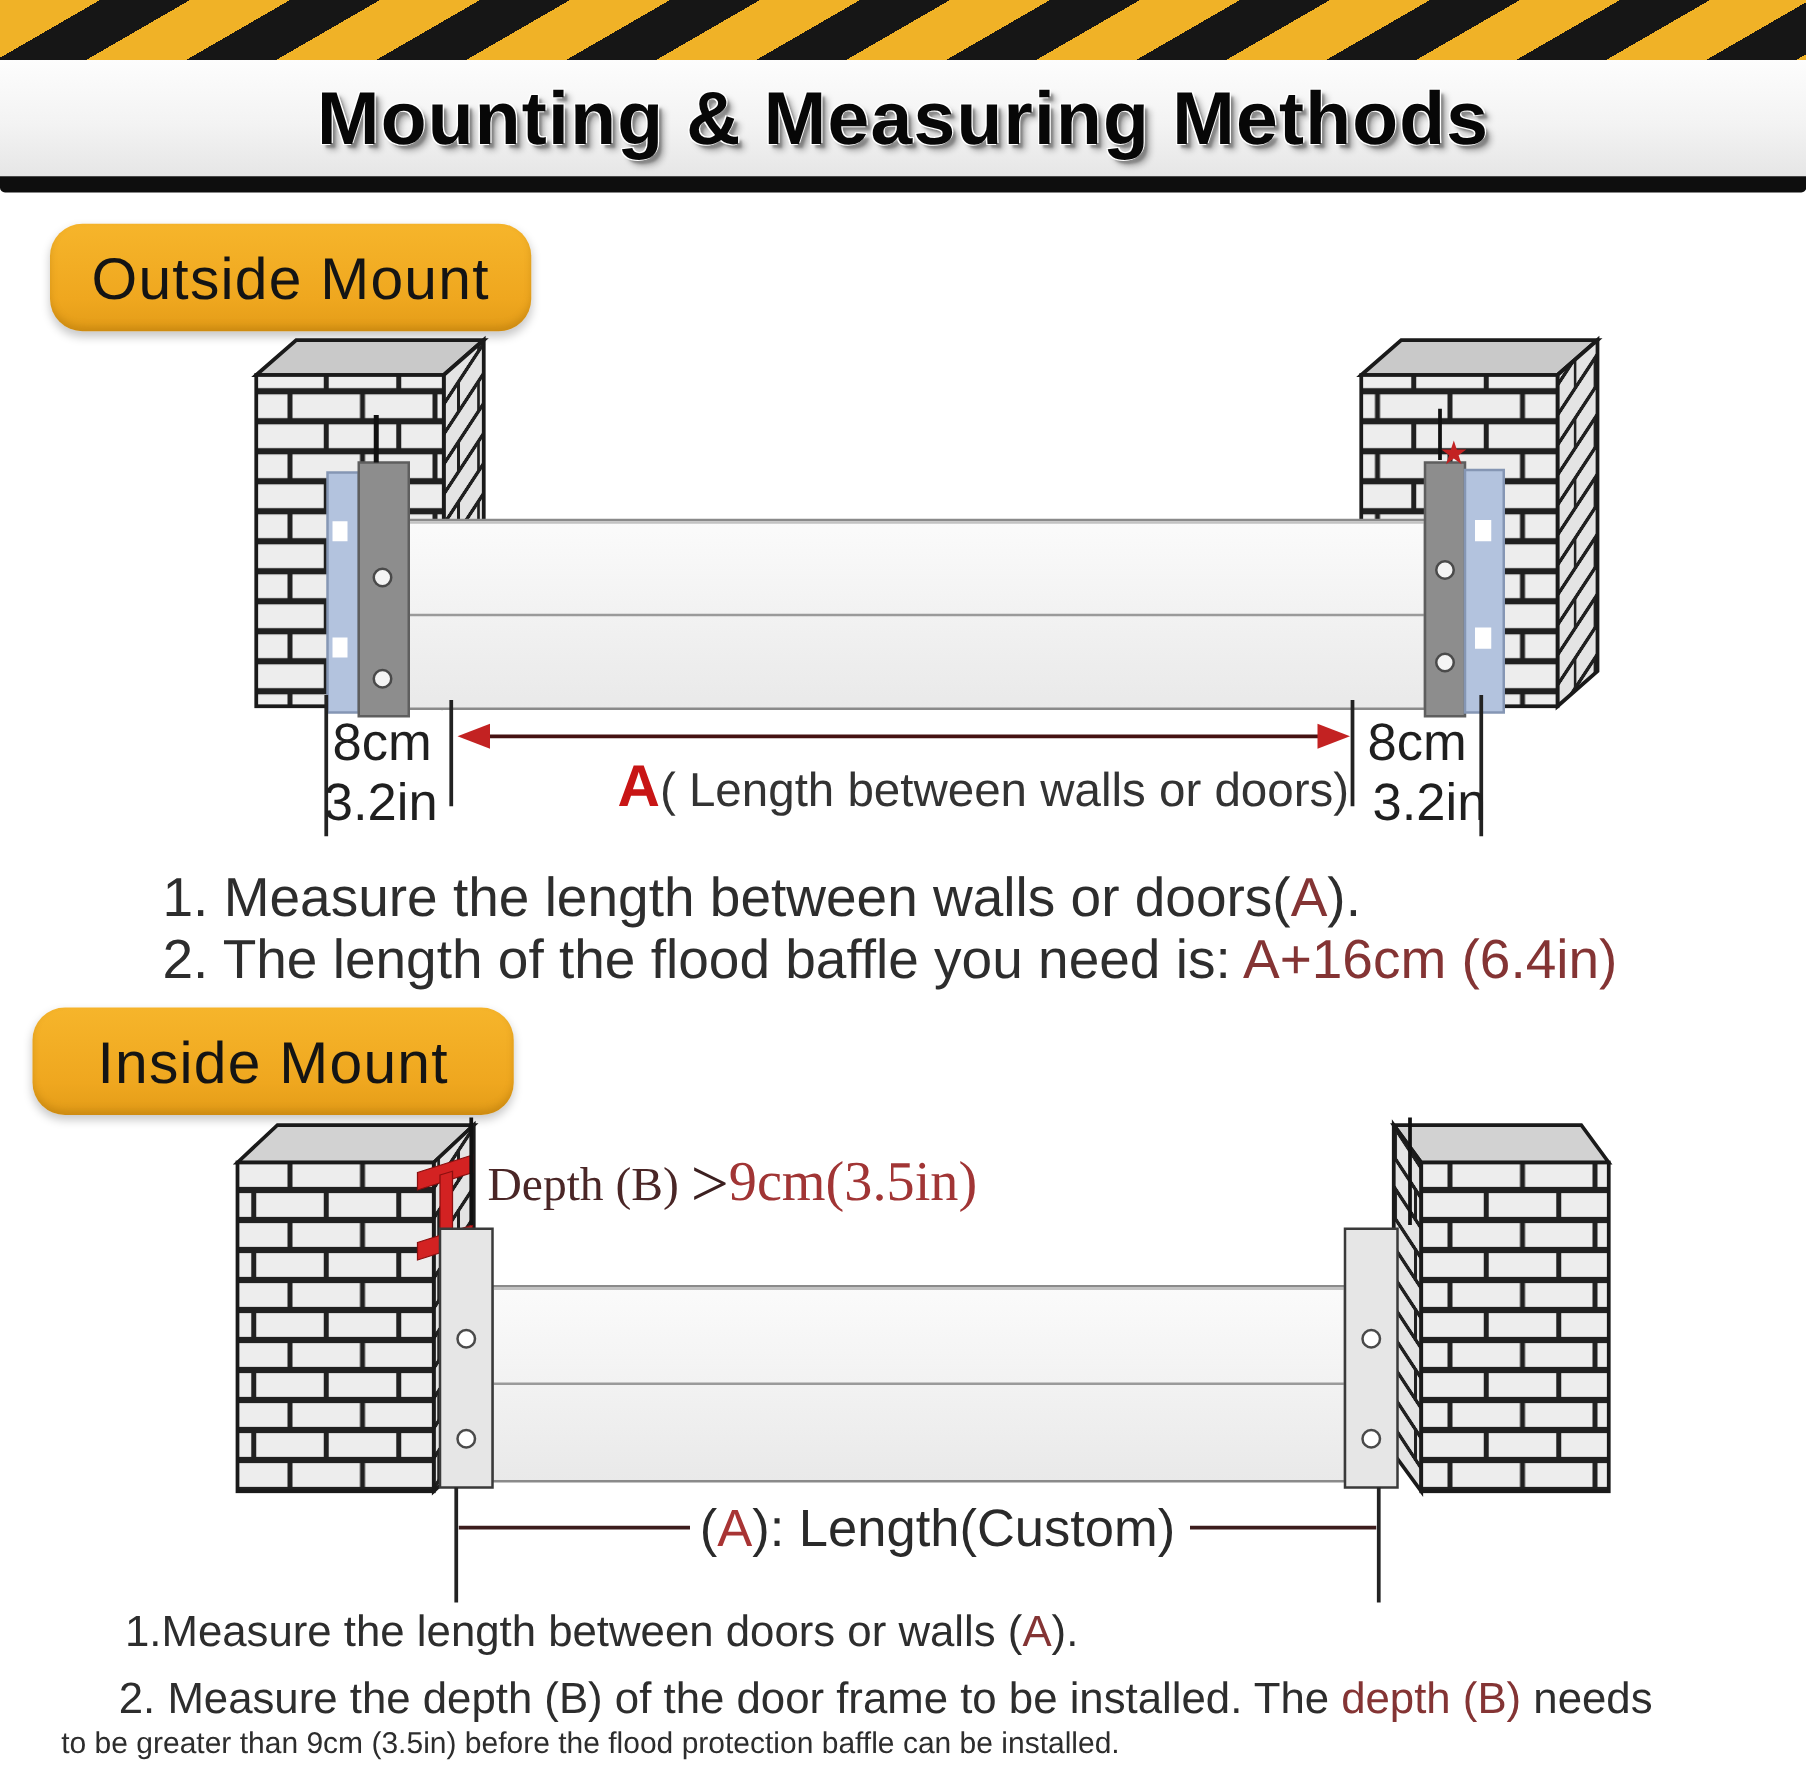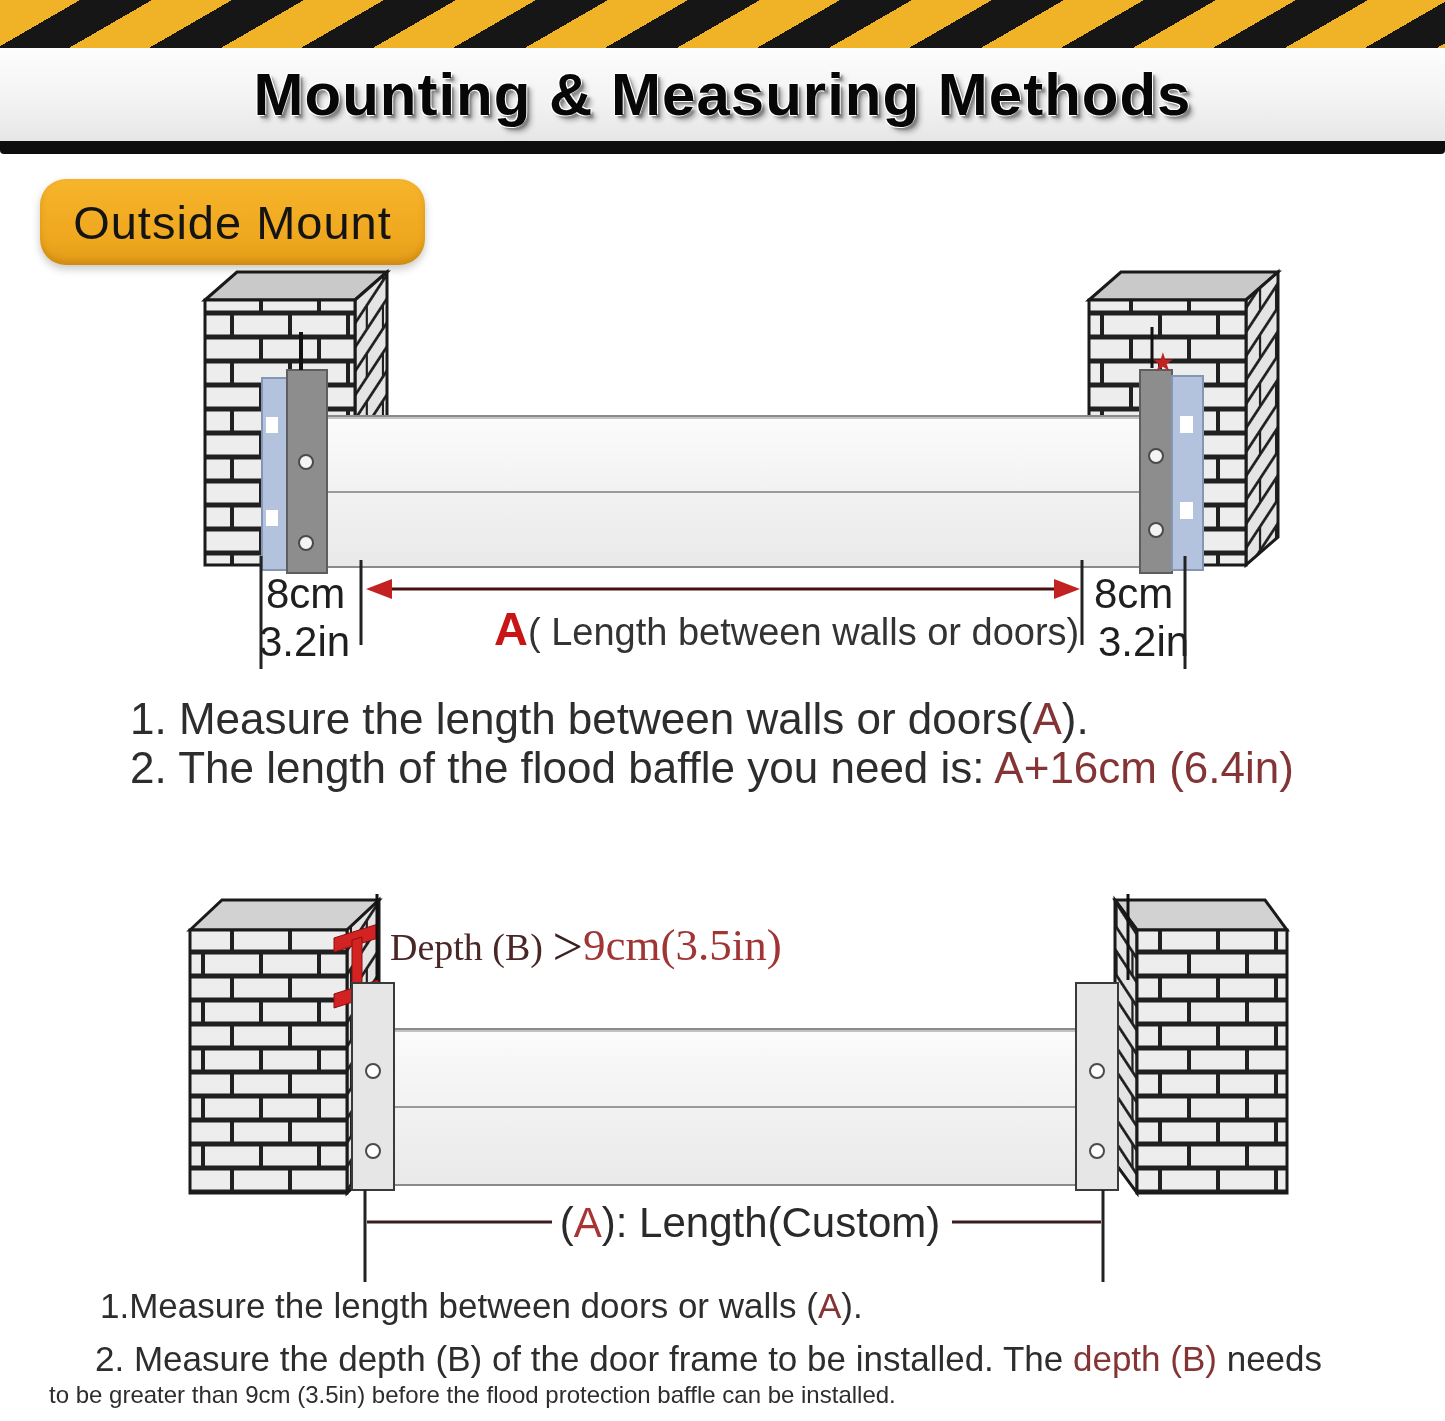--- a/index.html
+++ b/index.html
@@ -66,20 +66,21 @@
 
 <div class="page">
 
   <div class="stripes"></div>
   <div class="title-panel">
     <div class="title">Mounting &amp; Measuring Methods</div>
   </div>
   <div class="black-bar"></div>
 
   <div class="badge badge-outside">Outside Mount</div>
+  <div class="badge badge-inside">Inside Mount</div>
 
   <svg class="diagram diagram-1" viewBox="0 0 1445 420">
     <defs>
       <pattern id="bk" width="58" height="48" patternUnits="userSpaceOnUse">
         <rect width="58" height="48" fill="#202020"></rect>
         <rect x="2" y="2.5" width="54" height="19" fill="#ededed"></rect>
         <rect x="-27" y="26.5" width="54" height="19" fill="#ededed"></rect>
         <rect x="31" y="26.5" width="54" height="19" fill="#ededed"></rect>
       </pattern>
       <pattern id="bkR" width="58" height="48" patternUnits="userSpaceOnUse" patternTransform="scale(0.55 1) skewY(-40)">

